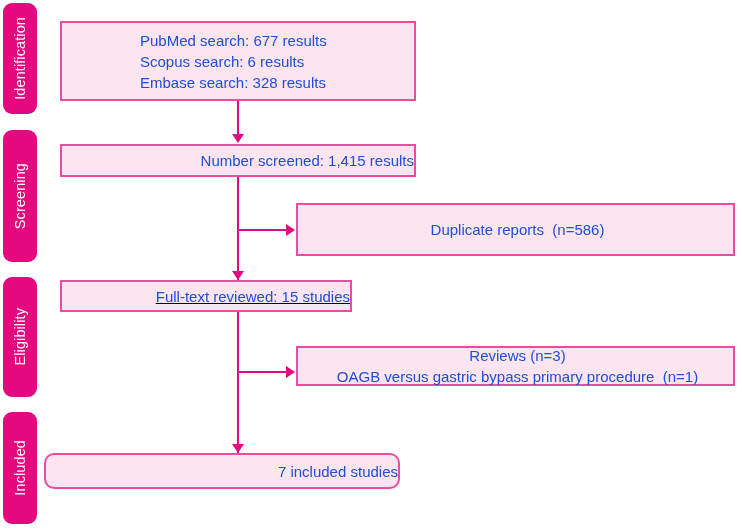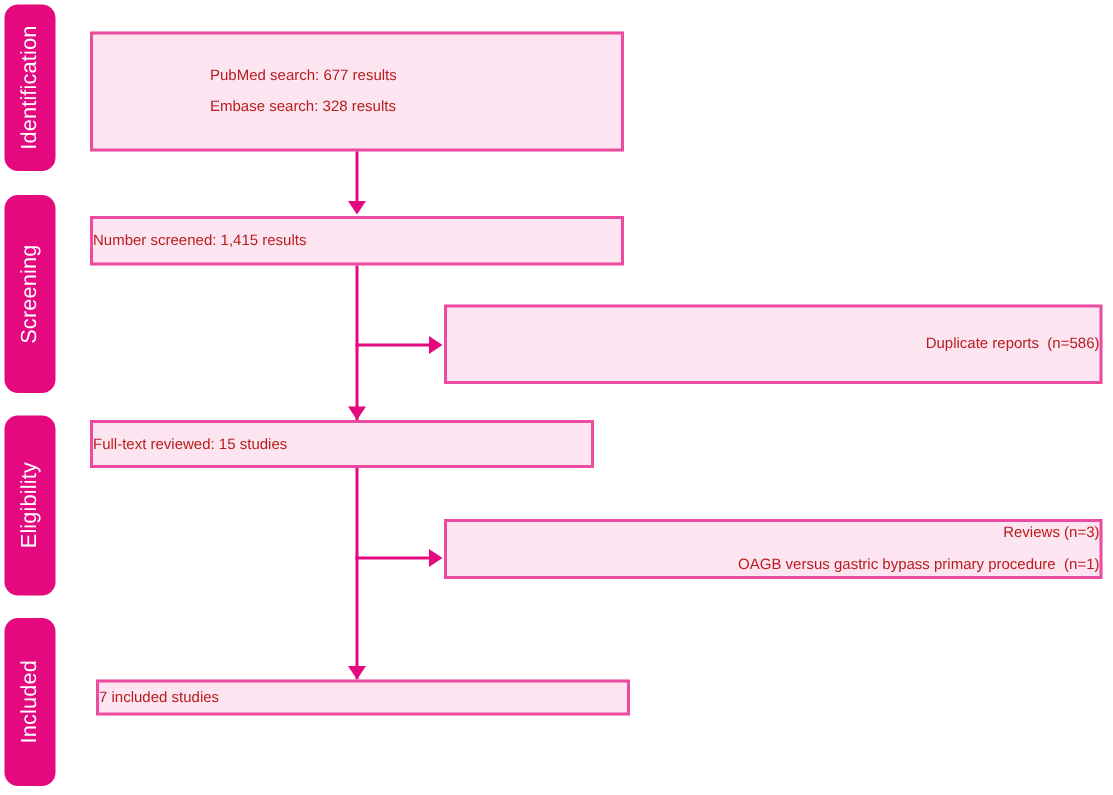--- a/index.html
+++ b/index.html
@@ -44,26 +44,26 @@
   
   .flow-box {
     position: absolute;
     background: #FCE4F1;
     border: 2px solid #EC4CA0;
     box-sizing: border-box;
     display: flex;
     flex-direction: column;
     justify-content: center;
   }
-  .flow-box.center { align-items: flex-start; }
+  .flow-box.center { align-items: flex-end; }
   .flow-box.center .line { text-align: center; }
-  .flow-box.leftalign { align-items: flex-end; padding-left: 4px; }
+  .flow-box.leftalign { align-items: center; padding-left: 4px; }
   .flow-box .line {
-    color: #b91c1c;
-    font-size: 10px;
+    color: #1d4ed8;
+    font-size: 15px;
     line-height: 21px;
     white-space: pre;
   }
   .flow-box.main-multi {
     align-items: flex-start;
     padding-left: 78px;
   }
 
   
   .vline {
@@ -109,50 +109,51 @@
   <div class="stage-tab" style="top:277px; height:120px;">
     <span class="stage-label">Eligibility</span>
   </div>
 
   <div class="stage-tab" style="top:412px; height:112px;">
     <span class="stage-label">Included</span>
   </div>
 
   <div class="flow-box main-multi" style="left:60px; top:21px; width:356px; height:80px;">
     <div class="line">PubMed search: 677 results</div>
+    <div class="line">Scopus search: 6 results</div>
     <div class="line">Embase search: 328 results</div>
   </div>
 
   <div class="vline" style="left:237px; top:101px; height:34px;"></div>
   <div class="arrow-down" style="left:232px; top:134px;"></div>
 
   <div class="flow-box center" style="left:60px; top:144px; width:356px; height:33px;">
     <div class="line">Number screened: 1,415 results</div>
   </div>
 
   <div class="vline" style="left:237px; top:177px; height:103px;"></div>
   <div class="hline" style="left:237px; top:229px; width:50px;"></div>
   <div class="arrow-right" style="left:286px; top:224px;"></div>
   <div class="arrow-down" style="left:232px; top:271px;"></div>
 
   <div class="flow-box leftalign" style="left:296px; top:203px; width:439px; height:53px;">
     <div class="line">Duplicate reports  (n=586)</div>
   </div>
 
-  <div class="flow-box center" style="left:60px; top:280px; width:336px; height:32px;">
+  <div class="flow-box center" style="left:60px; top:280px; width:292px; height:32px;text-decoration:underline;">
     <div class="line">Full-text reviewed: 15 studies</div>
   </div>
 
   <div class="vline" style="left:237px; top:312px; height:141px;"></div>
   <div class="hline" style="left:237px; top:371px; width:50px;"></div>
   <div class="arrow-right" style="left:286px; top:366px;"></div>
   <div class="arrow-down" style="left:232px; top:444px;"></div>
 
   <div class="flow-box leftalign" style="left:296px; top:346px; width:439px; height:40px;">
     <div class="line">Reviews (n=3)</div>
     <div class="line">OAGB versus gastric bypass primary procedure  (n=1)</div>
   </div>
 
-  <div class="flow-box center" style="left:64px; top:453px; width:356px; height:24px;">
+  <div class="flow-box center" style="left:44px; top:453px; width:356px; height:36px;border-radius:10px;">
     <div class="line">7 included studies</div>
   </div>
 
 </div>
 
 </body></html>

